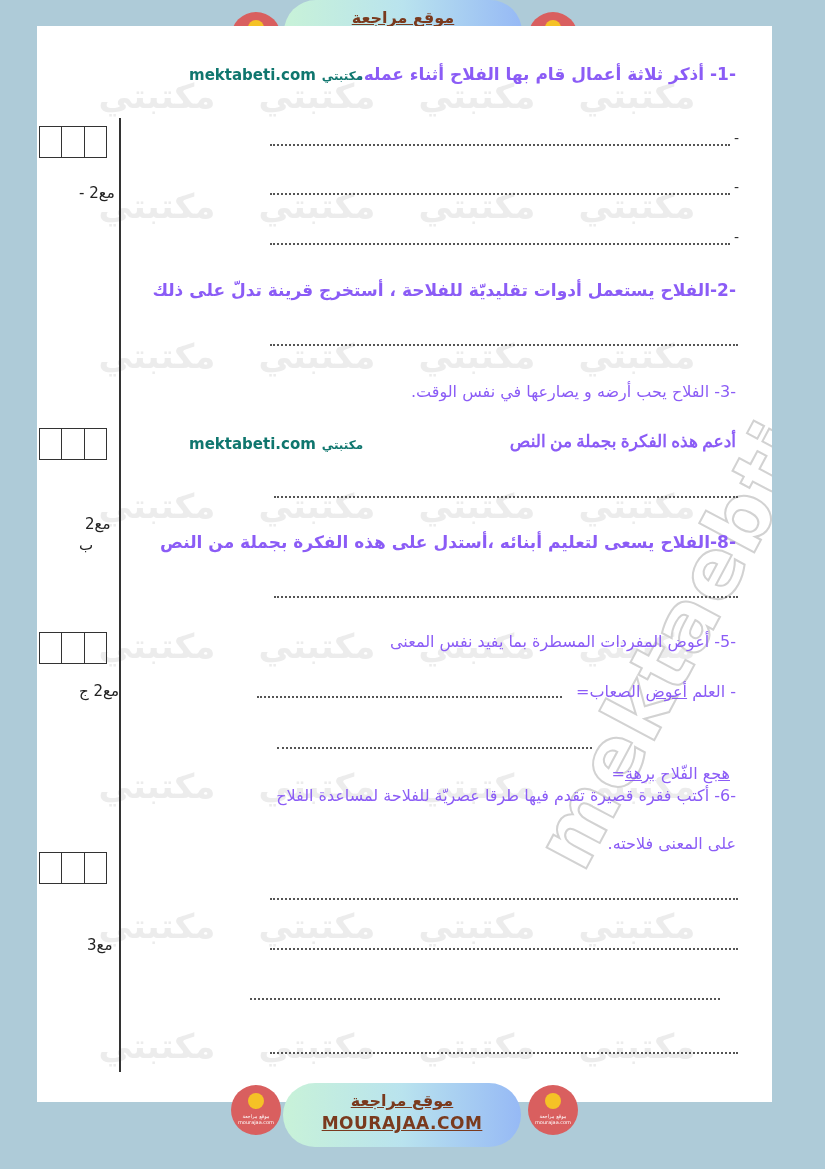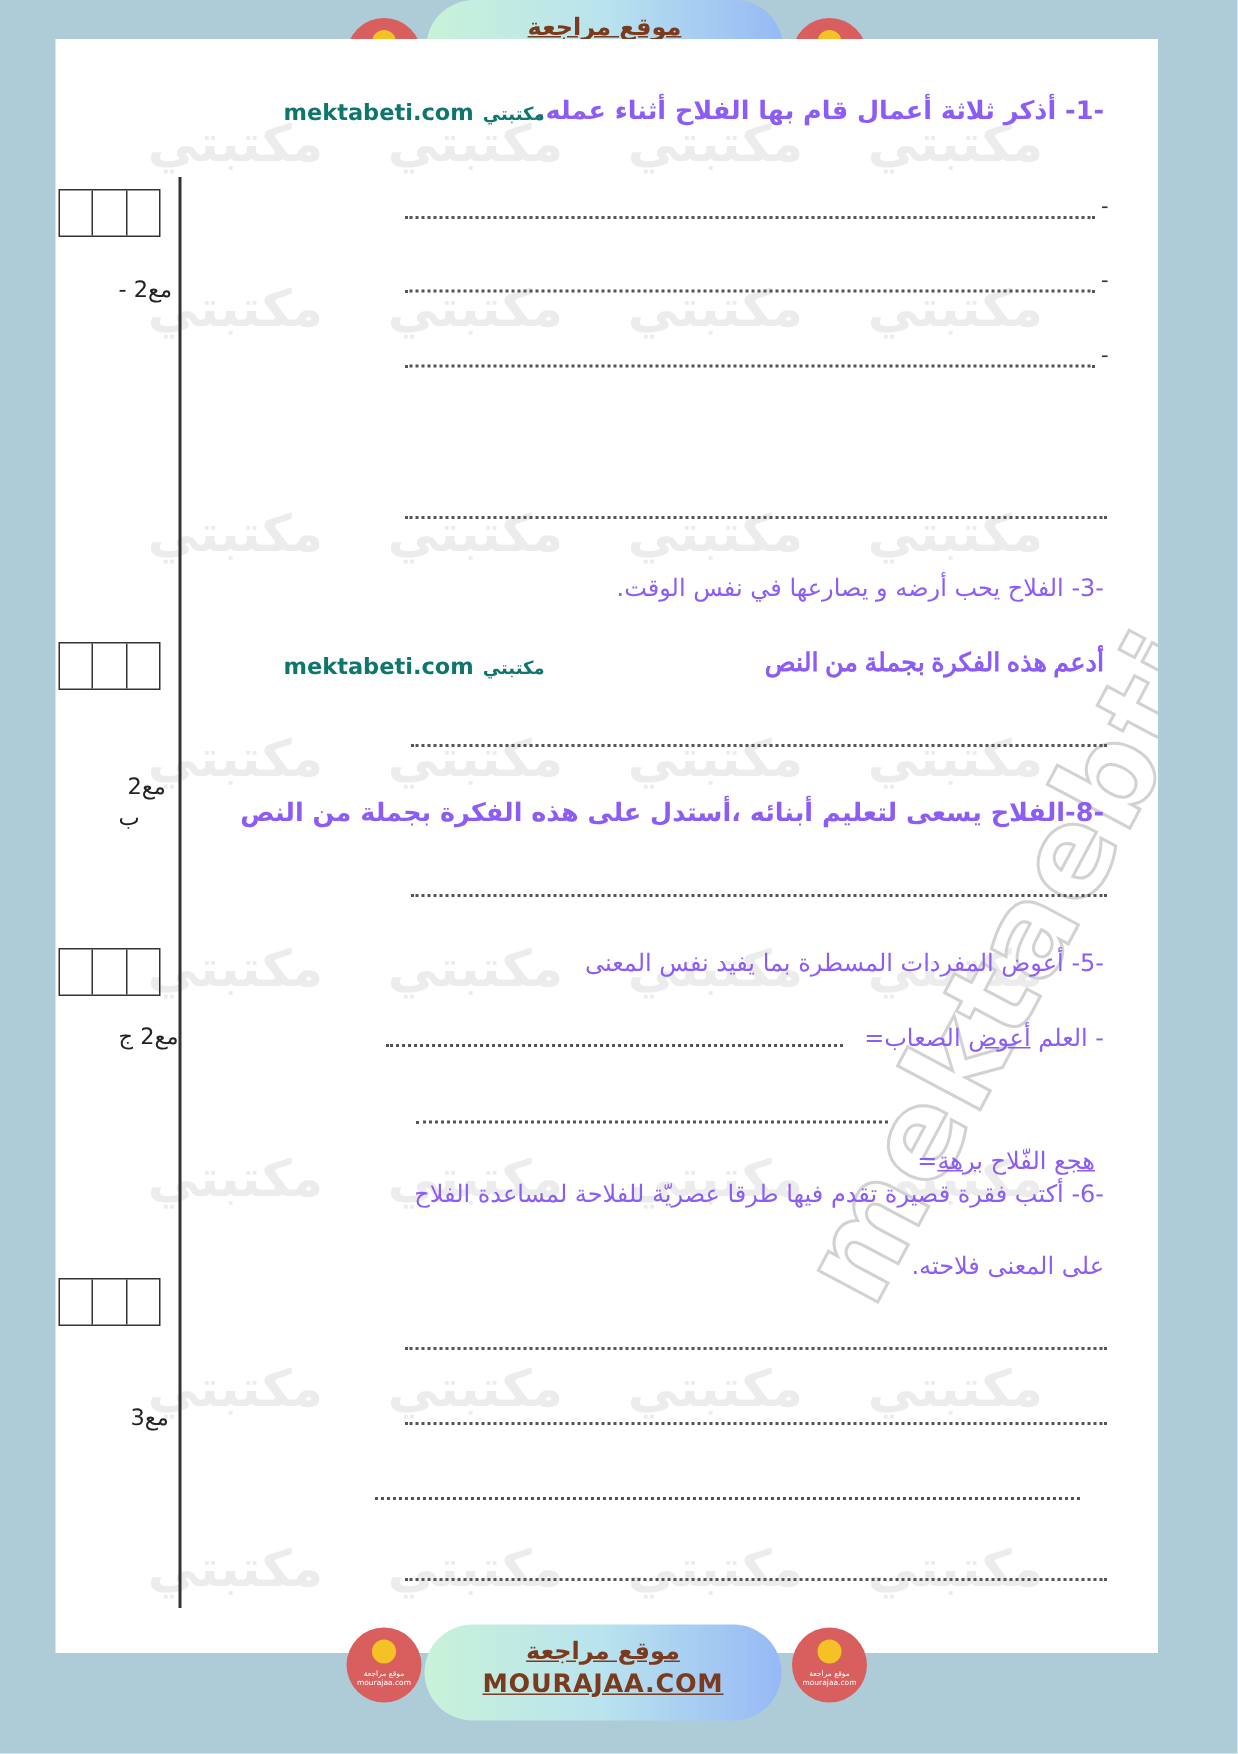--- a/index.html
+++ b/index.html
@@ -67,20 +67,21 @@
     <div class="dash" style="left:697px;top:153px;">-</div>
   <div class="dots" style="left:233px;width:460px;top:217px;"></div>
     <div class="dash" style="left:697px;top:203px;">-</div>
   <div class="score" style="top:100px;">
       <div></div>
       <div></div>
       <div></div>
     </div>
   <div class="mlabel" style="left:42px;top:158px;">مع2 -</div>
 
+  <div class="q" style="top:254px;">-2-الفلاح يستعمل أدوات تقليديّة للفلاحة ، أستخرج قرينة تدلّ على ذلك</div>
   <div class="dots" style="left:233px;width:468px;top:318px;"></div>
 
   <div class="q normal" style="top:356px;">-3- الفلاح يحب أرضه و يصارعها في نفس الوقت.</div>
   <div class="q" style="top:405px;font-family:Liberation Serif, serif;">أدعم هذه الفكرة بجملة من النص</div>
   <div class="site" style="left:152px;top:409px;"><span>mektabeti.com</span><span class="ar">مكتبتي</span></div>
   <div class="dots" style="left:237px;width:464px;top:470px;"></div>
   <div class="score" style="top:402px;">
       <div></div>
       <div></div>
       <div></div>

